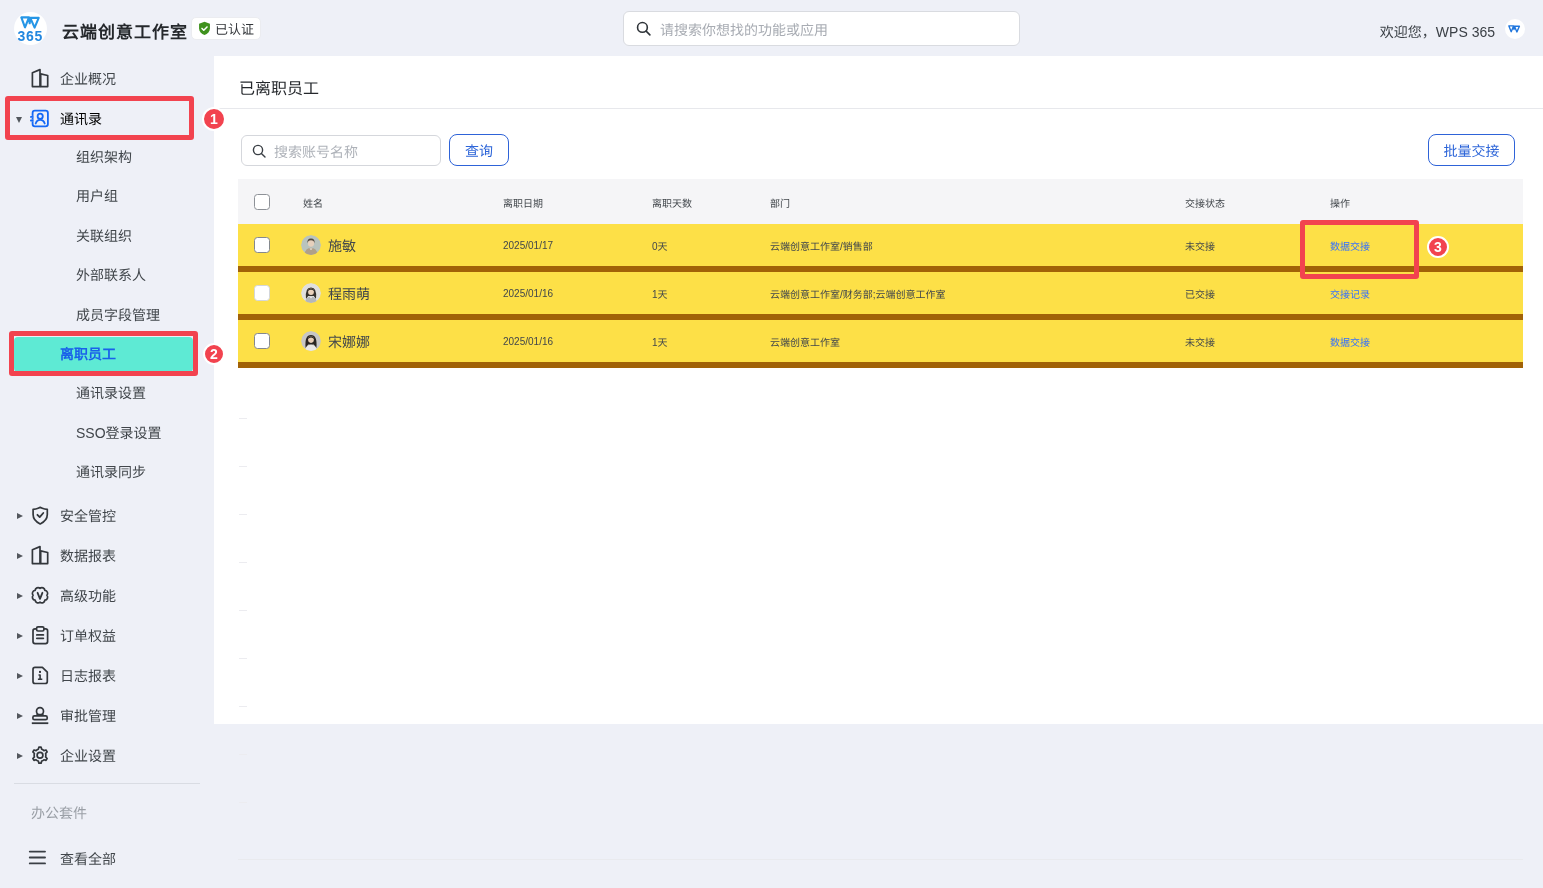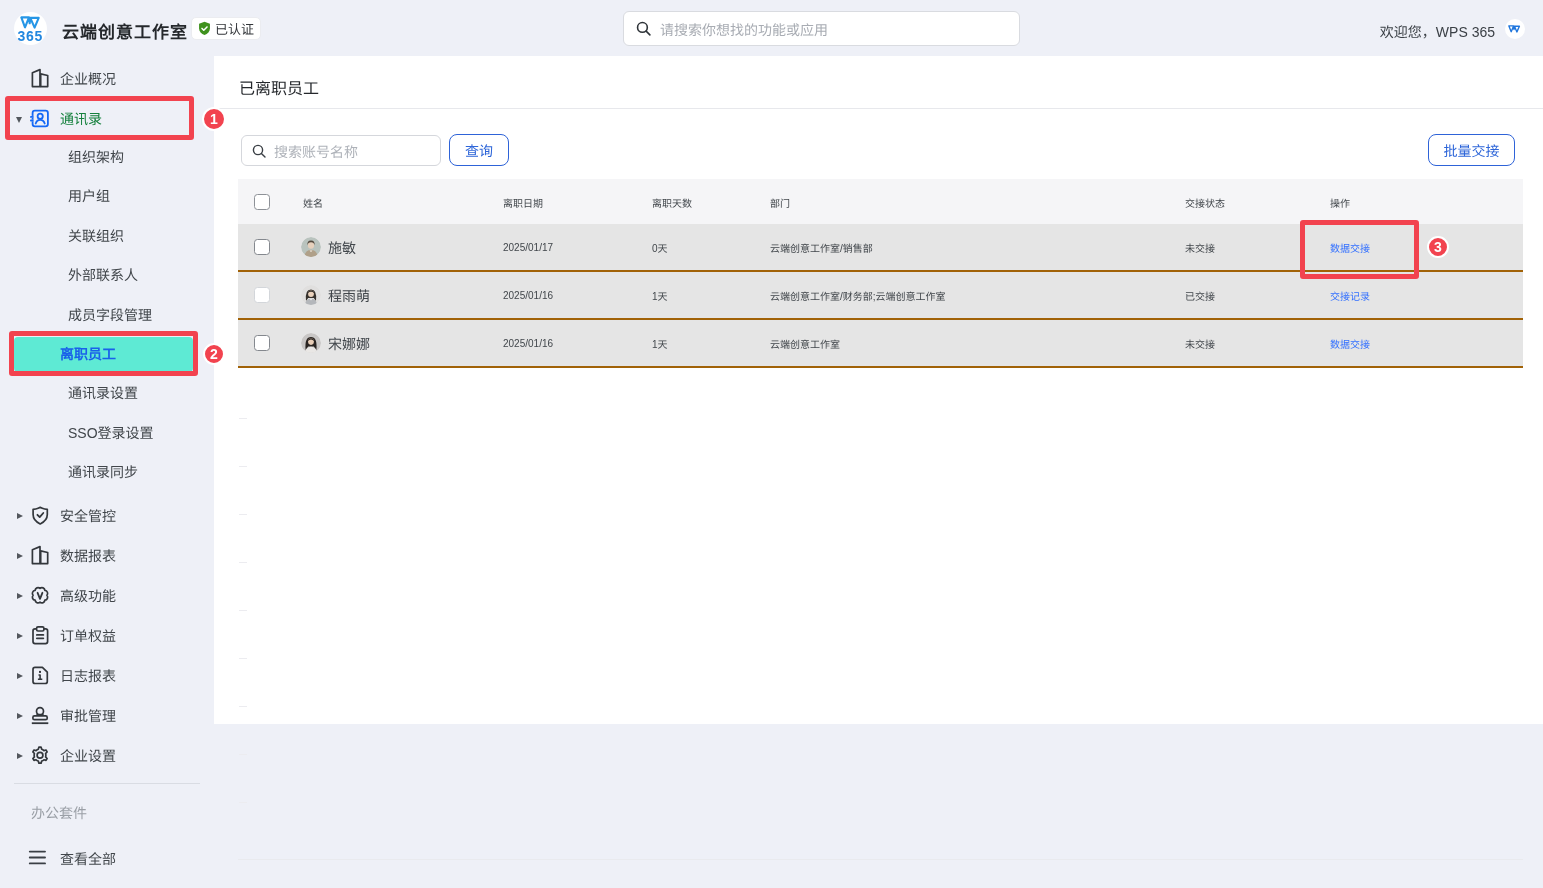--- a/index.html
+++ b/index.html
@@ -19,41 +19,41 @@
 
 
 #sidebar { position:absolute; left:0; top:56px; width:214px; height:832px; background:#eef0f7; }
 .mi { position:absolute; left:0; width:214px; height:40px; }
 .mi .arrow { position:absolute; left:17px; top:50%; margin-top:-3.5px; width:0; height:0; }
 .arrow.right { border-top:3.5px solid transparent; border-bottom:3.5px solid transparent; border-left:6px solid #53575d; }
 .arrow.down { border-left:3.5px solid transparent; border-right:3.5px solid transparent; border-top:6px solid #53575d; margin-top:-2.5px !important; margin-left:-1px; }
 .mi .ic { position:absolute; left:28px; top:50%; margin-top:-13px; width:26px; height:26px; }
 .mi .ic svg { display:block; }
 .mi .lb { position:absolute; left:60px; top:50%; margin-top:-9px; font-size:14px; line-height:18px; color:#41464b; }
-.sub { position:absolute; left:8px; width:214px; height:39.4px; }
+.sub { position:absolute; left:16px; width:214px; height:39.4px; }
 .sub .lb { position:absolute; left:60px; top:50%; margin-top:-9px; font-size:14px; line-height:18px; color:#41464b; }
 .sub.sel { background:#5eead4; left:14px; width:179px; border-radius:4px; }
 .sub.sel .lb { left:46px; color:#1961ea; font-weight:bold; }
 #sb-divider { position:absolute; left:14px; right:14px; top:727px; height:1px; background:#d9dce3; }
 #sb-suite { position:absolute; left:31px; top:746px; font-size:14px; color:#9a9fa6; }
 #sb-viewall { position:absolute; left:0; top:783px; width:174px; height:40px; }
 
 
 #main { position:absolute; left:214px; top:56px; width:1329px; height:668px; background:#fff; }
 #ptitle { position:absolute; left:25px; top:19px; font-size:16px; font-weight:500; color:#25282c; }
 #titleline { position:absolute; left:0px; top:52px; width:1329px; height:1px; background:#e7e8ec; }
 #ssearch { position:absolute; left:27px; top:79px; width:200px; height:31px; background:#fff; border:1px solid #d5d7dc; border-radius:6px; display:flex; align-items:center; padding-left:9px; }
 #ssearch .ph { color:#aeb2b9; font-size:14px; margin-left:7px;font-family:Liberation Serif, serif; }
 .btn { position:absolute; height:32px; border:1.5px solid #2e63d8; border-radius:8px; background:#fff; color:#2e66d9; font-size:14px; display:flex; align-items:center; justify-content:center; }
 #btn-query { left:235px; top:78px; width:60px; }
 #btn-batch { left:1214px; top:78px; width:87px; }
 
 
 #thead { position:absolute; left:24px; top:123px; width:1285px; height:45px; background:#f5f5f7; }
-.trow { position:absolute; left:24px; width:1285px; height:48px; background:#e5e5e5; border-bottom:2px solid #a16207; }
+.trow { position:absolute; left:24px; width:1285px; height:48px; background:#fde047; border-bottom:6px solid #a16207; }
 .cell { position:absolute; top:50%; transform:translateY(-50%); font-size:10px; color:#41464b; white-space:nowrap; }
 .cb { position:absolute; left:16px; top:50%; margin-top:-8px; width:16px; height:16px; border:1.5px solid #84888e; border-radius:3.5px; background:#fff; }
 .cb.lite { border-color:#d3d6da; }
 .c-name { left:65px; }
 .c-date { left:265px; }
 .c-days { left:414px; }
 .c-dept { left:532px; }
 .c-stat { left:947px; }
 .c-op   { left:1092px; }
 .link { color:#3370ff; }
@@ -170,21 +170,21 @@
         <svg width="26" height="26" viewBox="0 0 26 26" fill="none">
           <rect x="4.6" y="4.7" width="15.3" height="15.7" rx="2.3" stroke="#1569f6" stroke-width="1.8"></rect>
           <rect x="2.2" y="9.9" width="2.4" height="2" fill="#eef0f7" stroke="none"></rect>
           <rect x="2.2" y="13.5" width="2.4" height="2" fill="#eef0f7" stroke="none"></rect>
           <line x1="2.9" y1="10.9" x2="4.4" y2="10.9" stroke="#1569f6" stroke-width="1.8" stroke-linecap="round"></line>
           <line x1="2.9" y1="14.5" x2="4.4" y2="14.5" stroke="#1569f6" stroke-width="1.8" stroke-linecap="round"></line>
           <circle cx="12.2" cy="10.3" r="2.6" stroke="#1569f6" stroke-width="1.8"></circle>
           <path d="M7.7 17.5 C8.8 14.2 10.3 13.9 12.2 13.9 C14.1 13.9 15.6 14.2 16.7 17.5" stroke="#1569f6" stroke-width="1.8" stroke-linecap="round"></path>
         </svg>
       </span>
-    <span class="lb" style="color:#15803d;">通讯录</span>
+    <span class="lb" style="color:#000000;">通讯录</span>
   </div>
   <div class="sub" style="top:81.3px;">
       <span class="lb">组织架构</span>
     </div>
   <div class="sub" style="top:160.1px;">
       <span class="lb">关联组织</span>
     </div>
   <div class="sub" style="top:120.7px;">
       <span class="lb">用户组</span>
     </div>

